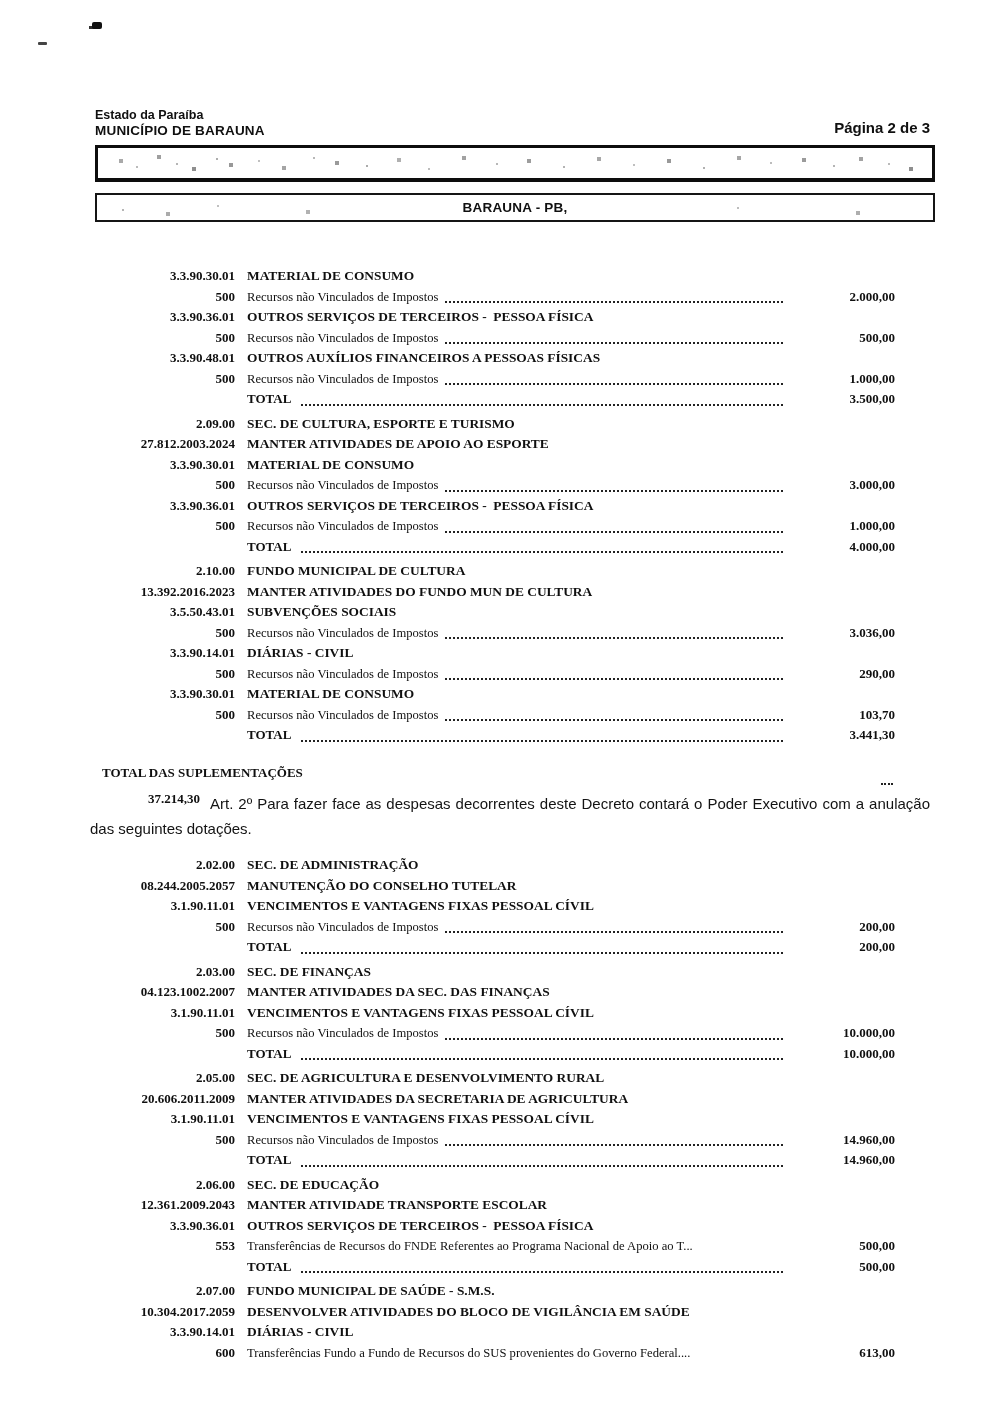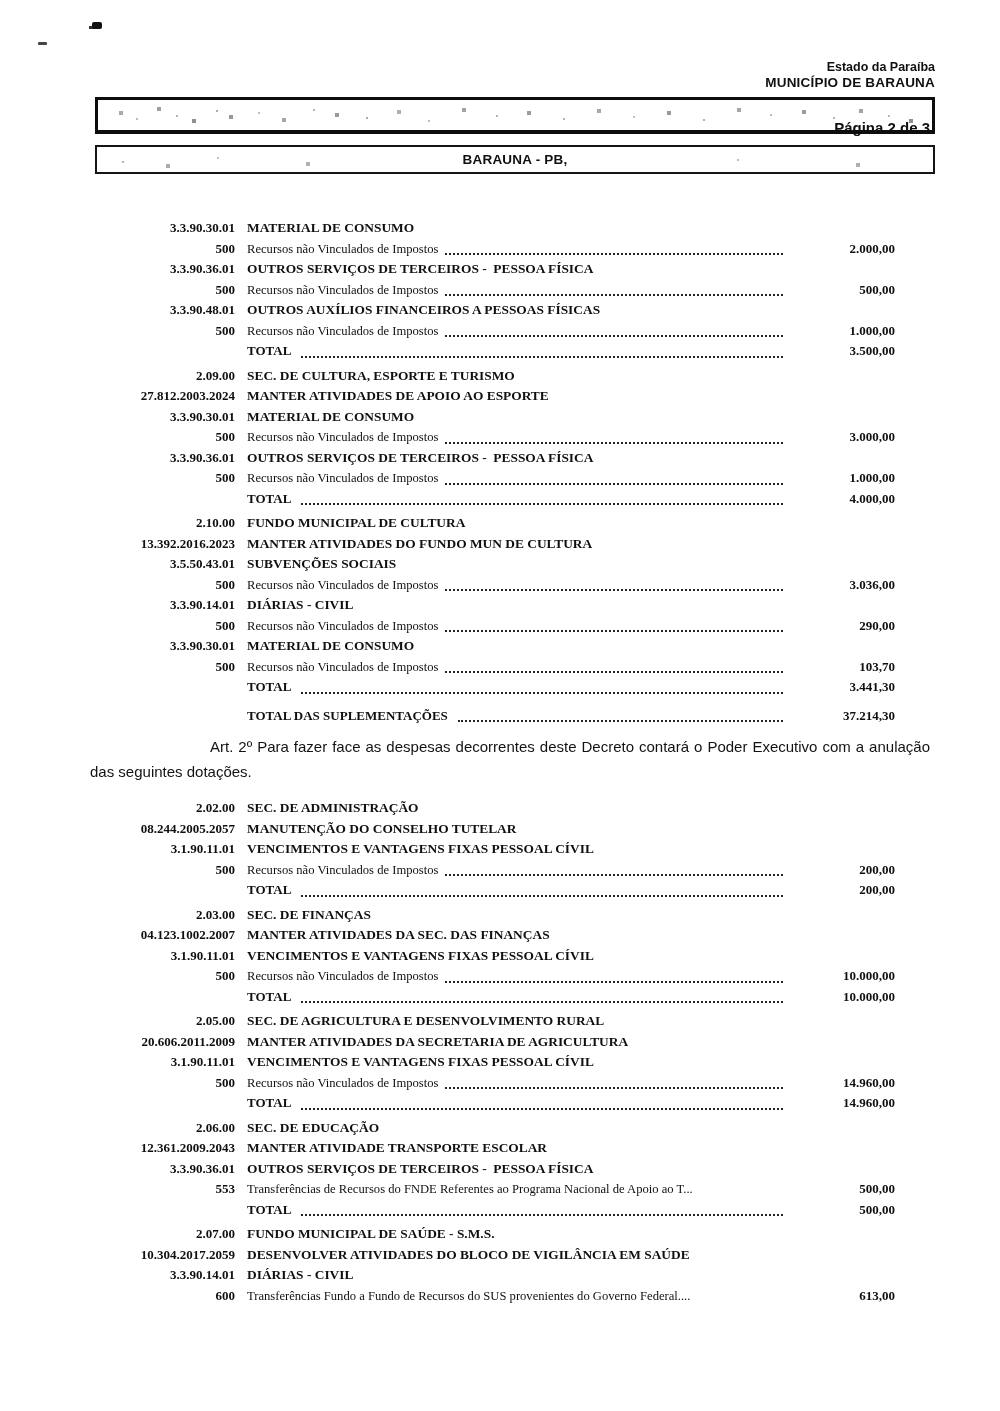--- a/index.html
+++ b/index.html
@@ -12,21 +12,21 @@
        background:var(--paper);color:var(--ink);
        font-family:"Liberation Sans", sans-serif;overflow:hidden;}
 
   
   .speck1{position:absolute;left:92px;top:22px;width:10px;height:7px;background:#111;
           border-radius:2px;box-shadow:-5px 2px 0 -2px #333;}
   .speck2{position:absolute;left:38px;top:42px;width:9px;height:3px;background:#444;border-radius:1px;}
 
   
   .page-indicator{position:absolute;top:119px;right:70px;font-size:15px;font-weight:bold;}
-  .header-titles{padding-top:60px;margin-left:95px;width:840px;text-align:right;line-height:15px;}
+  .header-titles{padding-top:108px;margin-left:95px;width:840px;text-align:left;line-height:15px;}
   .state-title{font-size:12.5px;font-weight:bold;}
   .muni-title{font-size:13.5px;font-weight:bold;letter-spacing:.2px;}
 
   .box-noise{margin:7px 65px 0 95px;height:37px;border:3px solid #0d0d0d;position:relative;
              border-bottom-width:4px;}
   .box-noise::before{content:"";position:absolute;left:0;top:0;width:2px;height:2px;
      box-shadow:22px 12px 0 1px #a9a9a9,38px 18px 0 #bbb,60px 8px 0 1px #9f9f9f,78px 15px 0 #b5b5b5,
      95px 20px 0 1px #8f8f8f,118px 10px 0 #adadad,132px 16px 0 1px #989898,160px 12px 0 #c0c0c0,
      185px 19px 0 1px #a5a5a5,215px 9px 0 #b8b8b8,238px 14px 0 1px #9a9a9a,268px 17px 0 #ababab,
      300px 11px 0 1px #b0b0b0,330px 20px 0 #bdbdbd,365px 9px 0 1px #a2a2a2,398px 15px 0 #b7b7b7,
@@ -47,21 +47,21 @@
   .block + .block{margin-top:4px;}
   .row{display:flex;height:20.5px;line-height:20.5px;font-size:13px;}
   .code{width:145px;text-align:right;font-weight:bold;flex:none;white-space:pre;}
   .desc{margin-left:12px;white-space:pre;flex:none;}
   .row.h .desc{font-weight:bold;font-size:13.4px;}
   .row.r .desc,.row.rn .desc{font-weight:normal;font-size:12.6px;}
   .row.t .desc{font-weight:bold;font-size:13px;}
   .leader{flex:1;align-self:flex-end;border-bottom:2px dotted #222;margin:0 2px 4px 7px;min-width:12px;}
   .spacer{flex:1;}
   .value{width:110px;flex:none;text-align:right;font-weight:bold;font-size:13px;white-space:pre;}
-  .grand-total{margin-top:8px;}
+  .grand-total{margin-top:17px;flex-direction:column;}
   .grand-total .desc{font-size:13.2px;}
 
   
   .article{margin:8px 70px 0 90px;font-size:15px;line-height:25px;
            text-align:justify;text-indent:120px;font-weight:normal;color:#131313;}
 
   .annulments{margin-top:14px;}
 </style>
 </head>
 <body>

